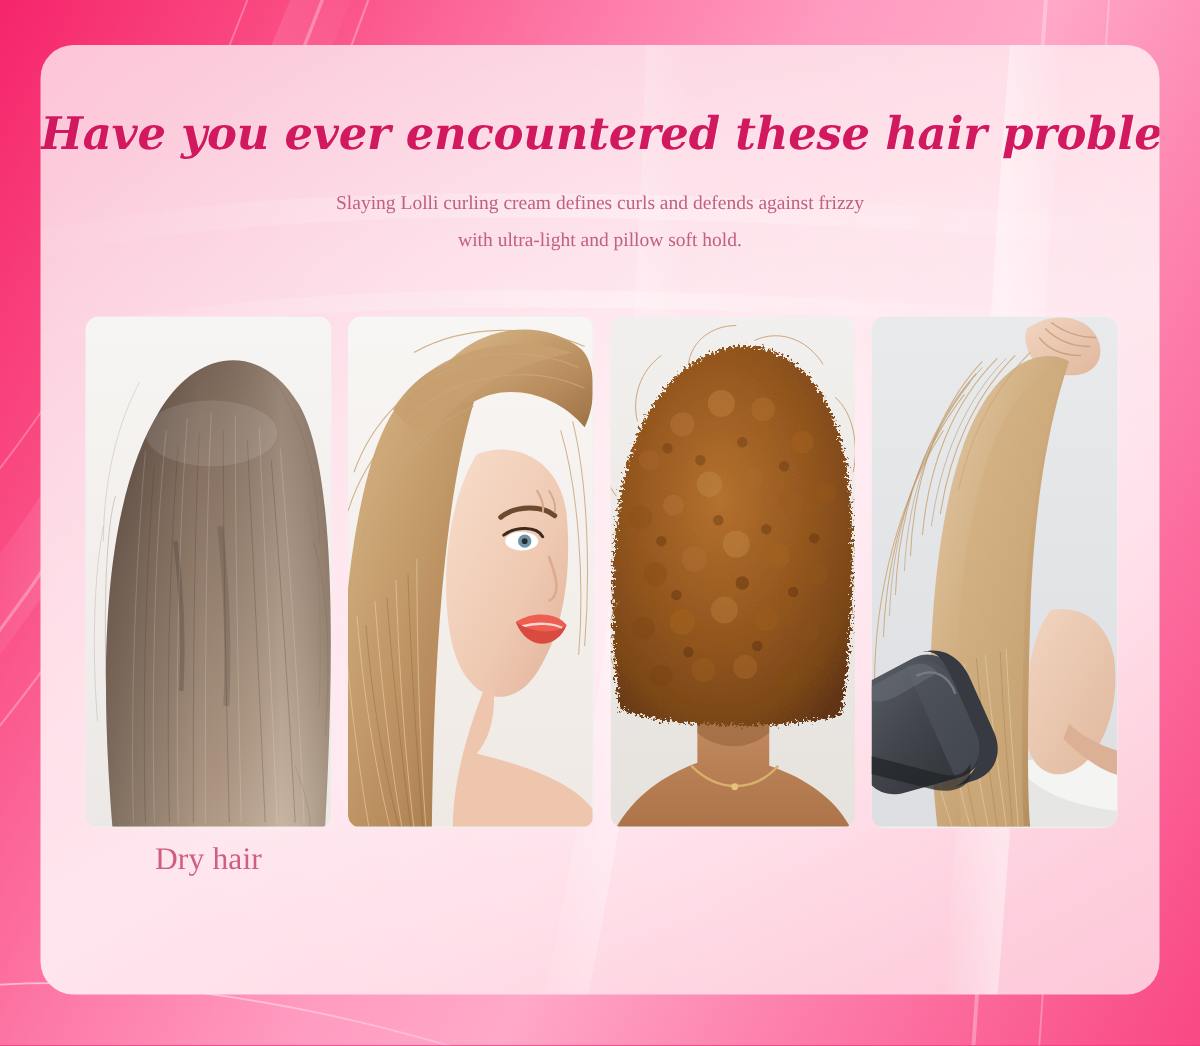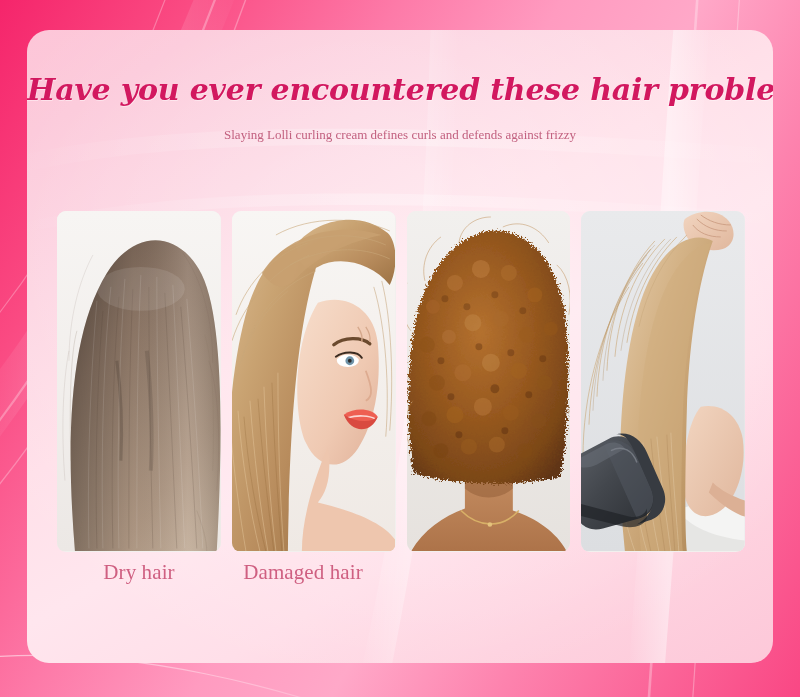--- a/index.html
+++ b/index.html
@@ -117,20 +117,21 @@
     inset: 0;
   }
 
   
   #captions {
     position: absolute;
     left: 30px;
     top: 530px;
     width: 688px;
     display: flex;
+    gap: 11px;
   }
   .caption {
     width: 164px;
     text-align: center;
     font-family: "Liberation Serif", serif;
     font-size: 21px;
     color: #cf5f81;
     letter-spacing: 0.1px;
     white-space: nowrap;
   }
@@ -184,20 +185,21 @@
     <path d="M 648 -20 C 636 120 626 330 600 660 L 636 660 C 662 330 672 120 684 -20 Z" fill="url(#cardBand)"></path>
     <path d="M -20 128 C 120 96 320 86 766 120 L 766 136 C 320 102 120 112 -20 146 Z" fill="url(#cardBand2)"></path>
     <path d="M -20 196 C 140 160 340 150 766 186 L 766 196 C 340 162 140 172 -20 206 Z" fill="url(#cardBand2)"></path>
     <path d="M 330 660 C 372 470 396 300 404 -20 L 432 -20 C 424 300 398 470 360 660 Z" fill="url(#cardBand2)"></path>
   </svg>
 
   <h1 id="headline">Have you ever encountered these hair problems?</h1>
 
   <p id="subhead">
     <span>Slaying Lolli curling cream defines curls and defends against frizzy</span>
+    <span class="line2">with ultra-light and pillow soft hold.</span>
   </p>
 
   <div id="photo-strip">
 
     <div class="photo-cell">
       <svg class="photo-art" viewBox="0 0 164 341" preserveAspectRatio="xMidYMid slice">
         <defs>
           <linearGradient id="p1bg" x1="0" y1="0" x2="0" y2="1">
             <stop offset="0%" stop-color="#f7f5f3"></stop>
             <stop offset="100%" stop-color="#ece8e5"></stop>
@@ -499,16 +501,15 @@
                  C 70 306 76 292 70 278 L 54 242 C 48 228 42 222 34 224 Z" fill="#373b41"></path>
         <path d="M -6 250 L 24 234 C 32 230 40 232 44 238 L 16 254 C 8 258 0 258 -6 254 Z" fill="#6a6f78" opacity="0.55"></path>
         <path d="M 30 240 C 42 234 52 240 56 252" stroke="#7d828b" stroke-width="1.6" fill="none" stroke-opacity="0.8"></path>
         <path d="M -6 292 L 48 306 C 58 308 64 304 66 298 L 66 308 C 62 316 52 318 42 316 L -6 304 Z" fill="#1f2226" opacity="0.7"></path>
       </svg>
     </div>
   </div>
 
   <div id="captions">
     <div class="caption">Dry hair</div>
-    <div class="caption">Damaged hair</div>
   </div>
 
 </div>
 
 </body></html>

